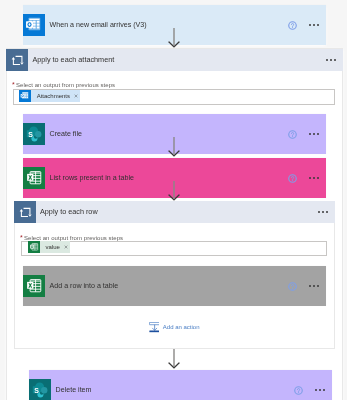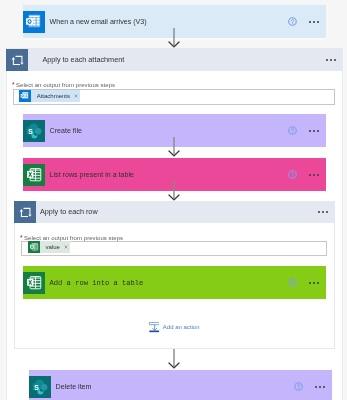--- a/index.html
+++ b/index.html
@@ -5,21 +5,21 @@
   html,body{margin:0;padding:0;}
   body{
     width:347px;height:400px;overflow:hidden;
     background:#f6f6f6;
     font-family:"Liberation Sans", sans-serif;
     font-size:8px;color:#323130;
   }
   .canvas{position:relative;width:347px;height:400px;}
 
   
-  .card{position:absolute;display:flex;align-items:center;box-sizing:border-box;height:33px;box-shadow:0 1.2px 2.4px rgba(255,255,255,0.95),0 0.3px 1.2px rgba(0,0,0,0.06);justify-content:space-between;}
+  .card{position:absolute;display:flex;align-items:center;box-sizing:border-box;height:40px;box-shadow:0 1.2px 2.4px rgba(255,255,255,0.95),0 0.3px 1.2px rgba(0,0,0,0.06);justify-content:space-between;}
   .card .ico{width:22px;height:22px;flex:0 0 22px;position:relative;display:block;}
   .card .title{flex:1;padding-left:4.6px;font-size:7.1px;color:#323130;line-height:22px;white-space:nowrap;}
   .card .actions{display:flex;align-items:center;height:22px;}
   .help{width:9px;height:9px;margin-right:12.5px;display:block;}
   .dots{width:10px;height:2px;margin-right:7px;display:flex;justify-content:space-between;align-items:center;}
   .dots i{width:2px;height:2px;border-radius:50%;background:#3a3a3a;display:block;}
 
   
   .arrow{position:absolute;}
 
@@ -158,21 +158,21 @@
     </span>
   </div>
 
   <span class="arrow" style="left:168px;top:28px;">
     <svg width="12" height="20" viewBox="0 0 12 24" preserveAspectRatio="none">
         <use href="#i-arrow"></use>
       </svg>
   </span>
 
   <div class="scope" style="left:5.5px;top:48.2px;width:337.5px;height:360px;"></div>
-  <div class="scopehead" style="left:6.4px;top:49.1px;width:336.4px;gap:10px;">
+  <div class="scopehead" style="left:6.4px;top:49.1px;width:336.4px;">
     <span class="ico"><svg width="22" height="22" viewBox="0 0 44 44">
           <use href="#i-loop"></use>
         </svg></span>
     <span class="title">Apply to each attachment</span>
     <span class="dots" style="margin-right:7px;">
         <i></i>
         <i></i>
         <i></i>
       </span>
   </div>
@@ -261,21 +261,21 @@
           <use href="#i-excel"></use>
         </svg></span>
     <span class="tlabel">value</span>
     <span class="tx">
         <svg width="4" height="4" viewBox="0 0 10 10">
           <use href="#i-close"></use>
         </svg>
       </span>
   </div>
 
-  <div class="card" style="left:23px;top:266px;width:303px;background:#84cc16;font-family:Liberation Mono, monospace;">
+  <div class="card" style="left:23px;top:266px;width:303px;background:#a3a3a3;">
     <span class="ico" style="background:#147e43;"><svg width="22" height="22" viewBox="0 0 46 46">
           <use href="#i-excel"></use>
         </svg></span>
     <span class="title">Add a row into a table</span>
     <span class="actions">
       <span class="help"><svg width="9" height="9" viewBox="0 0 18 18">
             <use href="#i-help"></use>
           </svg></span>
       <span class="dots">
           <i></i>

